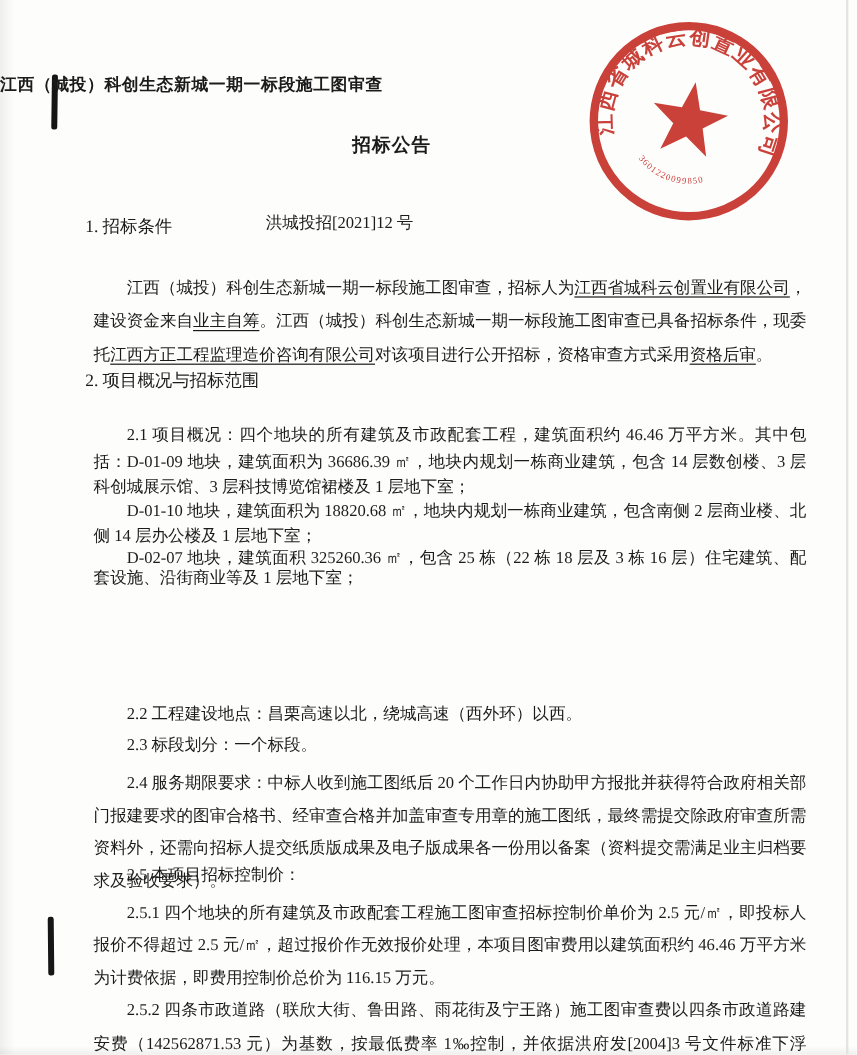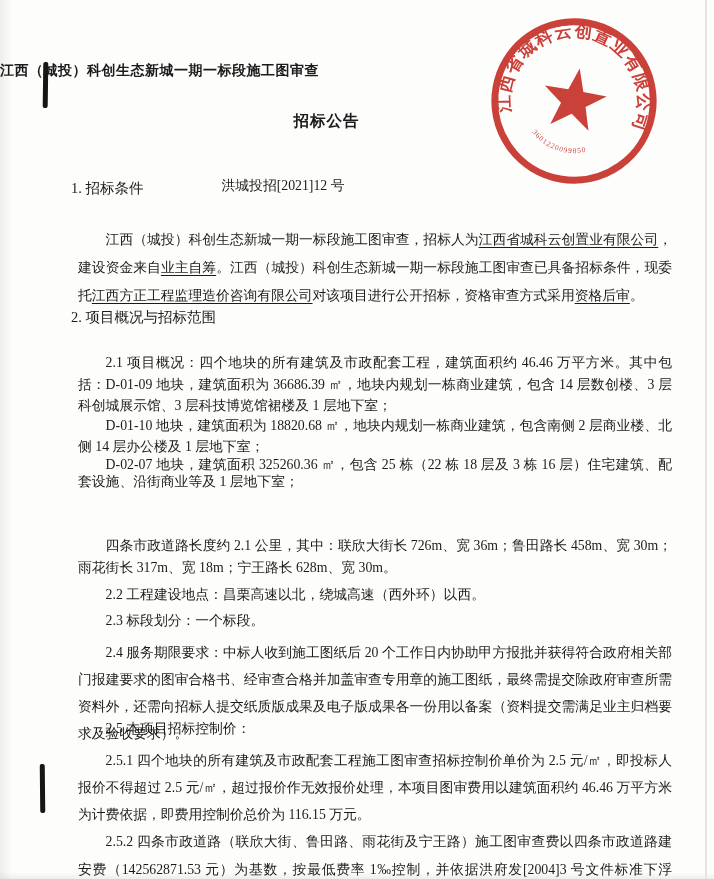--- a/index.html
+++ b/index.html
@@ -56,21 +56,20 @@
   <h2 class="h-sec" style="top:179px">1. 招标条件</h2>
 
   <p class="para" style="top:210px;line-height:28px"><span>江西（城投）科创生态新城一期一标段施工图审查，招标人为</span><span class="u">江西省城科云创置业有限公司</span><span>，建设资金来自</span><span class="u">业主自筹</span><span>。江西（城投）科创生态新城一期一标段施工图审查已具备招标条件，现委托</span><span class="u">江西方正工程监理造价咨询有限公司</span><span>对该项目进行公开招标，资格审查方式采用</span><span class="u">资格后审</span><span>。</span></p>
 
   <h2 class="h-sec" style="top:308px">2. 项目概况与招标范围</h2>
 
   <p class="para" style="top:336px;line-height:22px">2.1 项目概况：四个地块的所有建筑及市政配套工程，建筑面积约 46.46 万平方米。其中包括：</p>
   <p class="para" style="top:358px;line-height:21px">D-01-09 地块，建筑面积为 36686.39 ㎡，地块内规划一栋商业建筑，包含 14 层数创楼、3 层科创城展示馆、3 层科技博览馆裙楼及 1 层地下室；</p>
   <p class="para" style="top:399px;line-height:21px">D-01-10 地块，建筑面积为 18820.68 ㎡，地块内规划一栋商业建筑，包含南侧 2 层商业楼、北侧 14 层办公楼及 1 层地下室；</p>
   <p class="para" style="top:440px;line-height:17px">D-02-07 地块，建筑面积 325260.36 ㎡，包含 25 栋（22 栋 18 层及 3 栋 16 层）住宅建筑、配套设施、沿街商业等及 1 层地下室；</p>
-  <p class="para" style="top:519px;line-height:22px">四条市政道路长度约 2.1 公里，其中：联欣大街长 726m、宽 36m；鲁田路长 458m、宽 30m；雨花街长 317m、宽 18m；宁王路长 628m、宽 30m。</p>
   <p class="para" style="top:568px;line-height:22px">2.2 工程建设地点：昌栗高速以北，绕城高速（西外环）以西。</p>
   <p class="para" style="top:594px;line-height:22px">2.3 标段划分：一个标段。</p>
   <p class="para" style="top:623px;line-height:27px">2.4 服务期限要求：中标人收到施工图纸后 20 个工作日内协助甲方报批并获得符合政府相关部门报建要求的图审合格书、经审查合格并加盖审查专用章的施工图纸，最终需提交除政府审查所需资料外，还需向招标人提交纸质版成果及电子版成果各一份用以备案（资料提交需满足业主归档要求及验收要求）。</p>
   <p class="para" style="top:702px;line-height:22px">2.5 本项目招标控制价：</p>
   <p class="para" style="top:731px;line-height:27px">2.5.1 四个地块的所有建筑及市政配套工程施工图审查招标控制价单价为 2.5 元/㎡，即投标人报价不得超过 2.5 元/㎡，超过报价作无效报价处理，本项目图审费用以建筑面积约 46.46 万平方米为计费依据，即费用控制价总价为 116.15 万元。</p>
   <p class="para" style="top:812px;line-height:28px">2.5.2 四条市政道路（联欣大街、鲁田路、雨花街及宁王路）施工图审查费以四条市政道路建安费（142562871.53 元）为基数，按最低费率 1‰控制，并依据洪府发[2004]3 号文件标准下浮 40%后再优惠 30%</p>
 
   <div class="seal">
     <svg viewBox="0 0 200 200">
       <g transform="rotate(10 100 100)">

